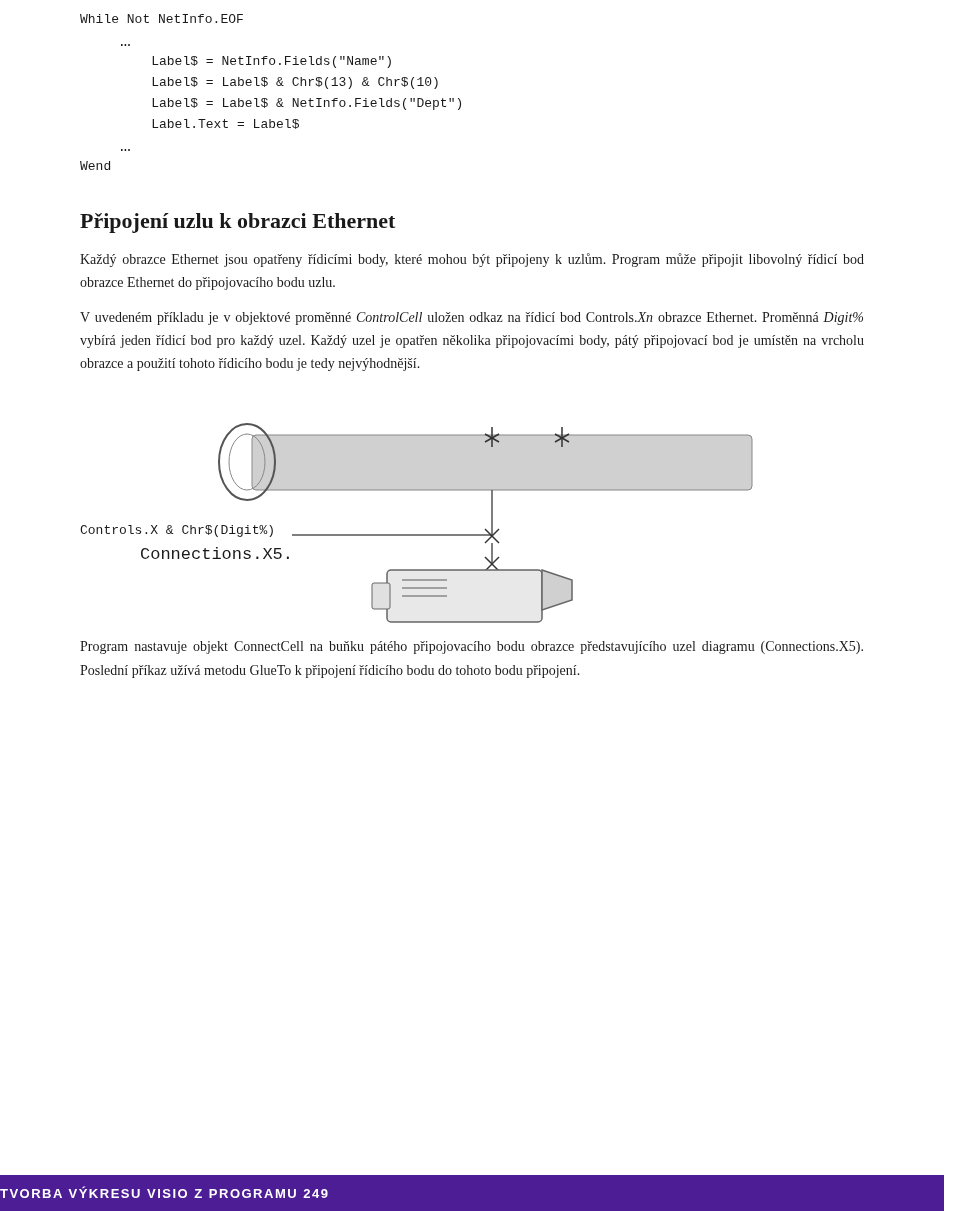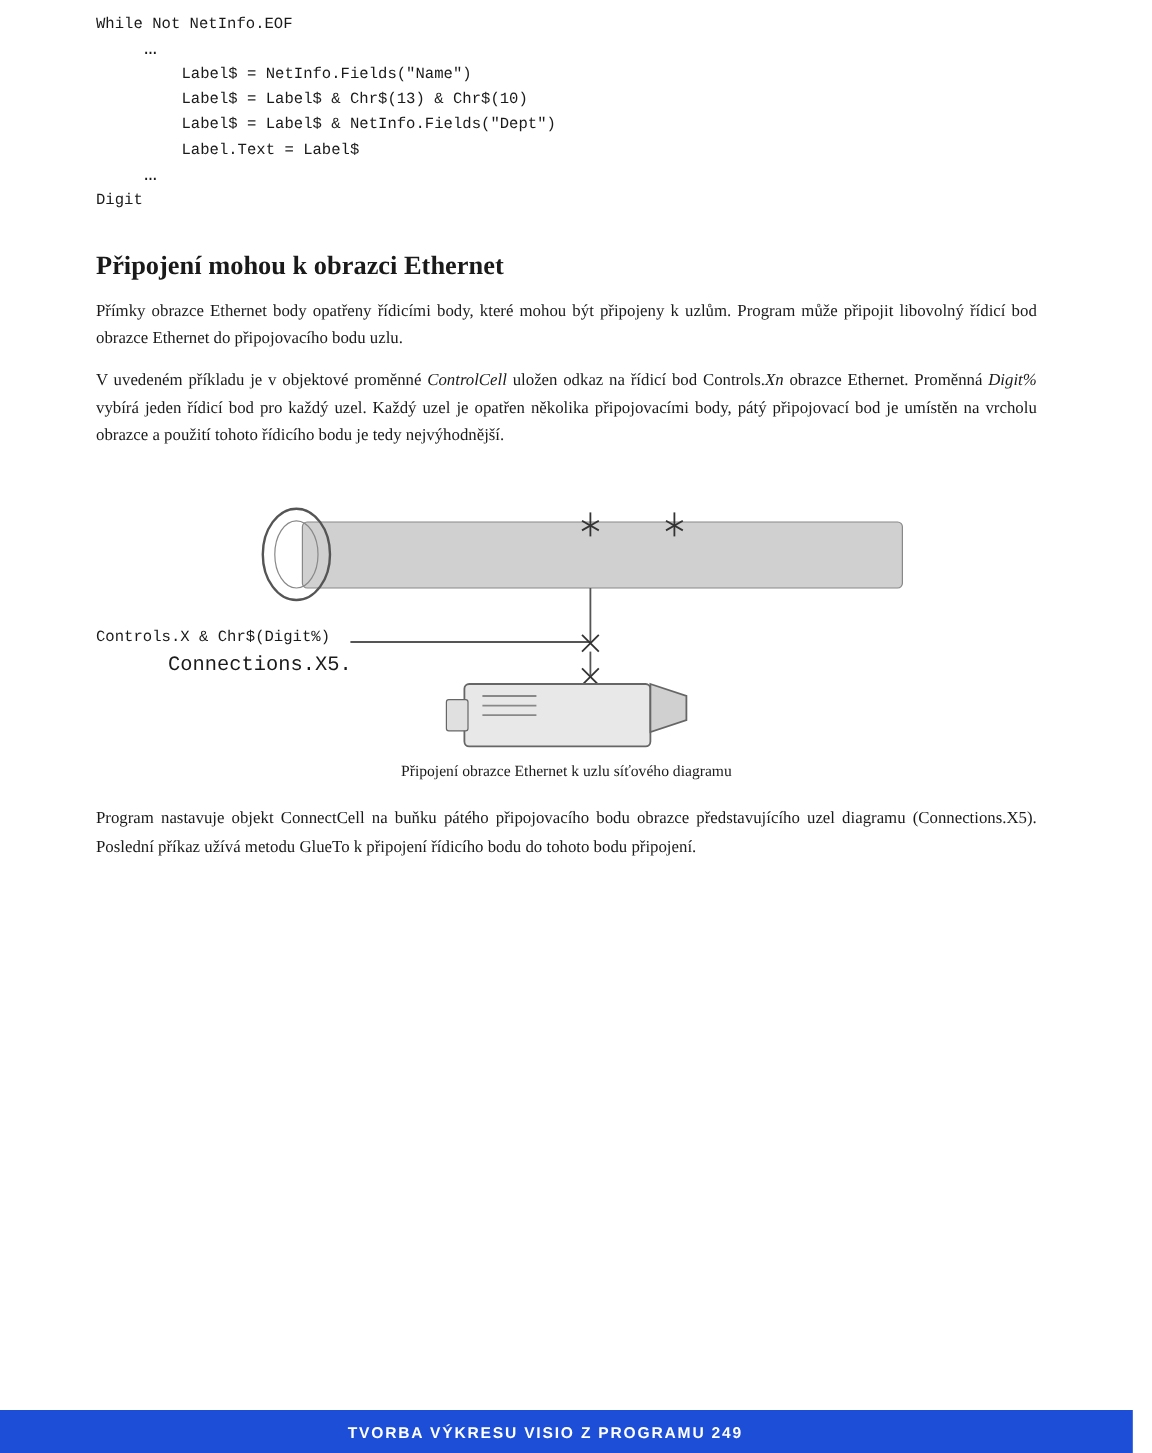--- a/index.html
+++ b/index.html
@@ -63,24 +63,24 @@
       text-align: center;
       margin-top: 8px;
       margin-bottom: 20px;
     }
     .footer-bar {
       position: absolute;
       bottom: 0;
       left: 0;
       right: 0;
       height: 36px;
-      background: #1d4ed8;
+      background: #4c1d95;
       display: flex;
       align-items: center;
-      justify-content: center;
+      justify-content: flex-start;
       padding-right: 35px;
     }
     .footer-text {
       color: #ffffff;
       font-family: Arial, sans-serif;
       font-size: 13px;
       font-weight: bold;
       letter-spacing: 1.5px;
       text-transform: uppercase;
     }
@@ -91,26 +91,26 @@
 <div class="page">
 
   <div class="code-block">
     <span class="code-line">While Not NetInfo.EOF</span>
     <span class="ellipsis">…</span>
     <span class="code-line code-indent1">    Label$ = NetInfo.Fields("Name")</span>
     <span class="code-line code-indent1">    Label$ = Label$ &amp; Chr$(13) &amp; Chr$(10)</span>
     <span class="code-line code-indent1">    Label$ = Label$ &amp; NetInfo.Fields("Dept")</span>
     <span class="code-line code-indent1">    Label.Text = Label$</span>
     <span class="ellipsis">…</span>
-    <span class="code-line">Digit</span>
+    <span class="code-line">Wend</span>
   </div>
 
-  <div class="section-heading">Připojení mohou k obrazci Ethernet</div>
+  <div class="section-heading">Připojení uzlu k obrazci Ethernet</div>
 
-  <p class="body-text">Přímky obrazce Ethernet body opatřeny řídicími body, které mohou být připojeny k uzlům. Program může připojit libovolný řídicí bod obrazce Ethernet do připojovacího bodu uzlu.</p>
+  <p class="body-text">Každý obrazce Ethernet jsou opatřeny řídicími body, které mohou být připojeny k uzlům. Program může připojit libovolný řídicí bod obrazce Ethernet do připojovacího bodu uzlu.</p>
 
   <p class="body-text">
     <span>V uvedeném příkladu je v objektové proměnné </span><em>ControlCell</em><span> uložen odkaz na řídicí bod Controls.</span><em>Xn</em><span> obrazce Ethernet. Proměnná </span><em>Digit%</em><span> vybírá jeden řídicí bod pro každý uzel. Každý uzel je opatřen několika připojovacími body, pátý připojovací bod je umístěn na vrcholu obrazce a použití tohoto řídicího bodu je tedy nejvýhodnější.</span>
   </p>
 
   <div class="diagram-area">
 
     <svg class="diagram-svg" width="760" height="220" viewBox="0 0 760 220">
 
       <rect x="160" y="30" width="500" height="55" rx="4" ry="4" fill="#d0d0d0" stroke="#888" stroke-width="1"></rect>
@@ -152,21 +152,20 @@
     </svg>
 
     <div style="position:absolute; top:118px; left:0; font-family:'Courier New',Courier,monospace; font-size:13px;">
       <span>Controls.X &amp; Chr$(Digit%)</span>
     </div>
     <div style="position:absolute; top:140px; left:60px; font-family:'Courier New',Courier,monospace; font-size:17px;">
       <span>Connections.X5.</span>
     </div>
   </div>
 
-  <div class="diagram-caption">Připojení obrazce Ethernet k uzlu síťového diagramu</div>
 
   <p class="body-text">Program nastavuje objekt ConnectCell na buňku pátého připojovacího bodu obrazce představujícího uzel diagramu (Connections.X5). Poslední příkaz užívá metodu GlueTo k připojení řídicího bodu do tohoto bodu připojení.</p>
 
   <div class="footer-bar">
     <span class="footer-text">TVORBA VÝKRESU VISIO Z PROGRAMU   249</span>
   </div>
 
 </div>
 
 </body></html>

